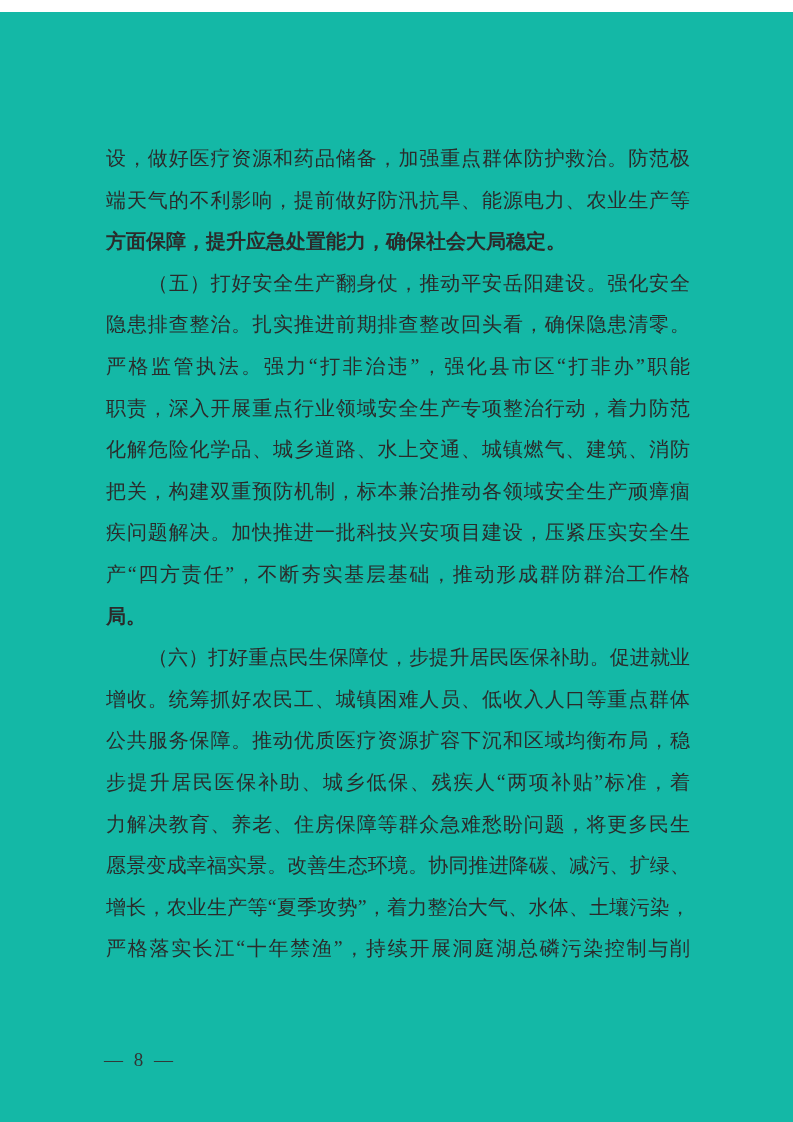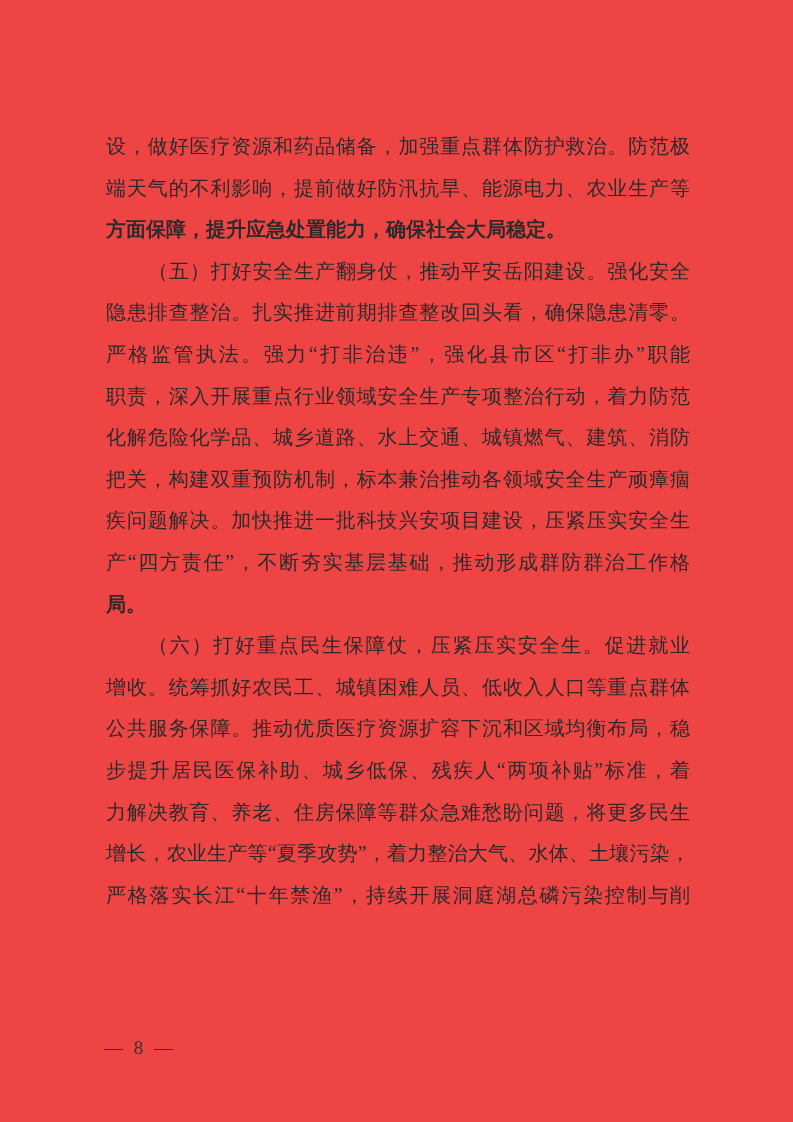--- a/index.html
+++ b/index.html
@@ -7,21 +7,22 @@
   body {
     position: relative;
     background: #ffffff;
     font-family: "Liberation Serif", "DejaVu Serif", serif;
     color: #262626;
     overflow: hidden;
   }
   .page {
     position: absolute;
     inset: 0;
-    background: #ef4444;
+    background: #14b8a6;
+    margin-top: 12px;
   }
   .body-text {
     position: absolute;
     left: 106px;
     top: 126px;
     width: 584px;
   }
   .line {
     font-size: 20px;
     line-height: 41.6px;
@@ -53,22 +54,23 @@
       <div class="line para-end">方面保障，提升应急处置能力，确保社会大局稳定。</div>
       <div class="line indent">（五）打好安全生产翻身仗，推动平安岳阳建设。强化安全</div>
       <div class="line">隐患排查整治。扎实推进前期排查整改回头看，确保隐患清零。</div>
       <div class="line">严格监管执法。强力“打非治违”，强化县市区“打非办”职能</div>
       <div class="line">职责，深入开展重点行业领域安全生产专项整治行动，着力防范</div>
       <div class="line">化解危险化学品、城乡道路、水上交通、城镇燃气、建筑、消防</div>
       <div class="line">把关，构建双重预防机制，标本兼治推动各领域安全生产顽瘴痼</div>
       <div class="line">疾问题解决。加快推进一批科技兴安项目建设，压紧压实安全生</div>
       <div class="line">产“四方责任”，不断夯实基层基础，推动形成群防群治工作格</div>
       <div class="line para-end">局。</div>
-      <div class="line indent">（六）打好重点民生保障仗，压紧压实安全生。促进就业</div>
+      <div class="line indent">（六）打好重点民生保障仗，步提升居民医保补助。促进就业</div>
       <div class="line">增收。统筹抓好农民工、城镇困难人员、低收入人口等重点群体</div>
       <div class="line">公共服务保障。推动优质医疗资源扩容下沉和区域均衡布局，稳</div>
       <div class="line">步提升居民医保补助、城乡低保、残疾人“两项补贴”标准，着</div>
       <div class="line">力解决教育、养老、住房保障等群众急难愁盼问题，将更多民生</div>
+      <div class="line">愿景变成幸福实景。改善生态环境。协同推进降碳、减污、扩绿、</div>
       <div class="line">增长，农业生产等“夏季攻势”，着力整治大气、水体、土壤污染，</div>
       <div class="line">严格落实长江“十年禁渔”，持续开展洞庭湖总磷污染控制与削</div>
     </div>
   <div class="footer">— 8 —</div>
 </div>
 
 </body></html>

